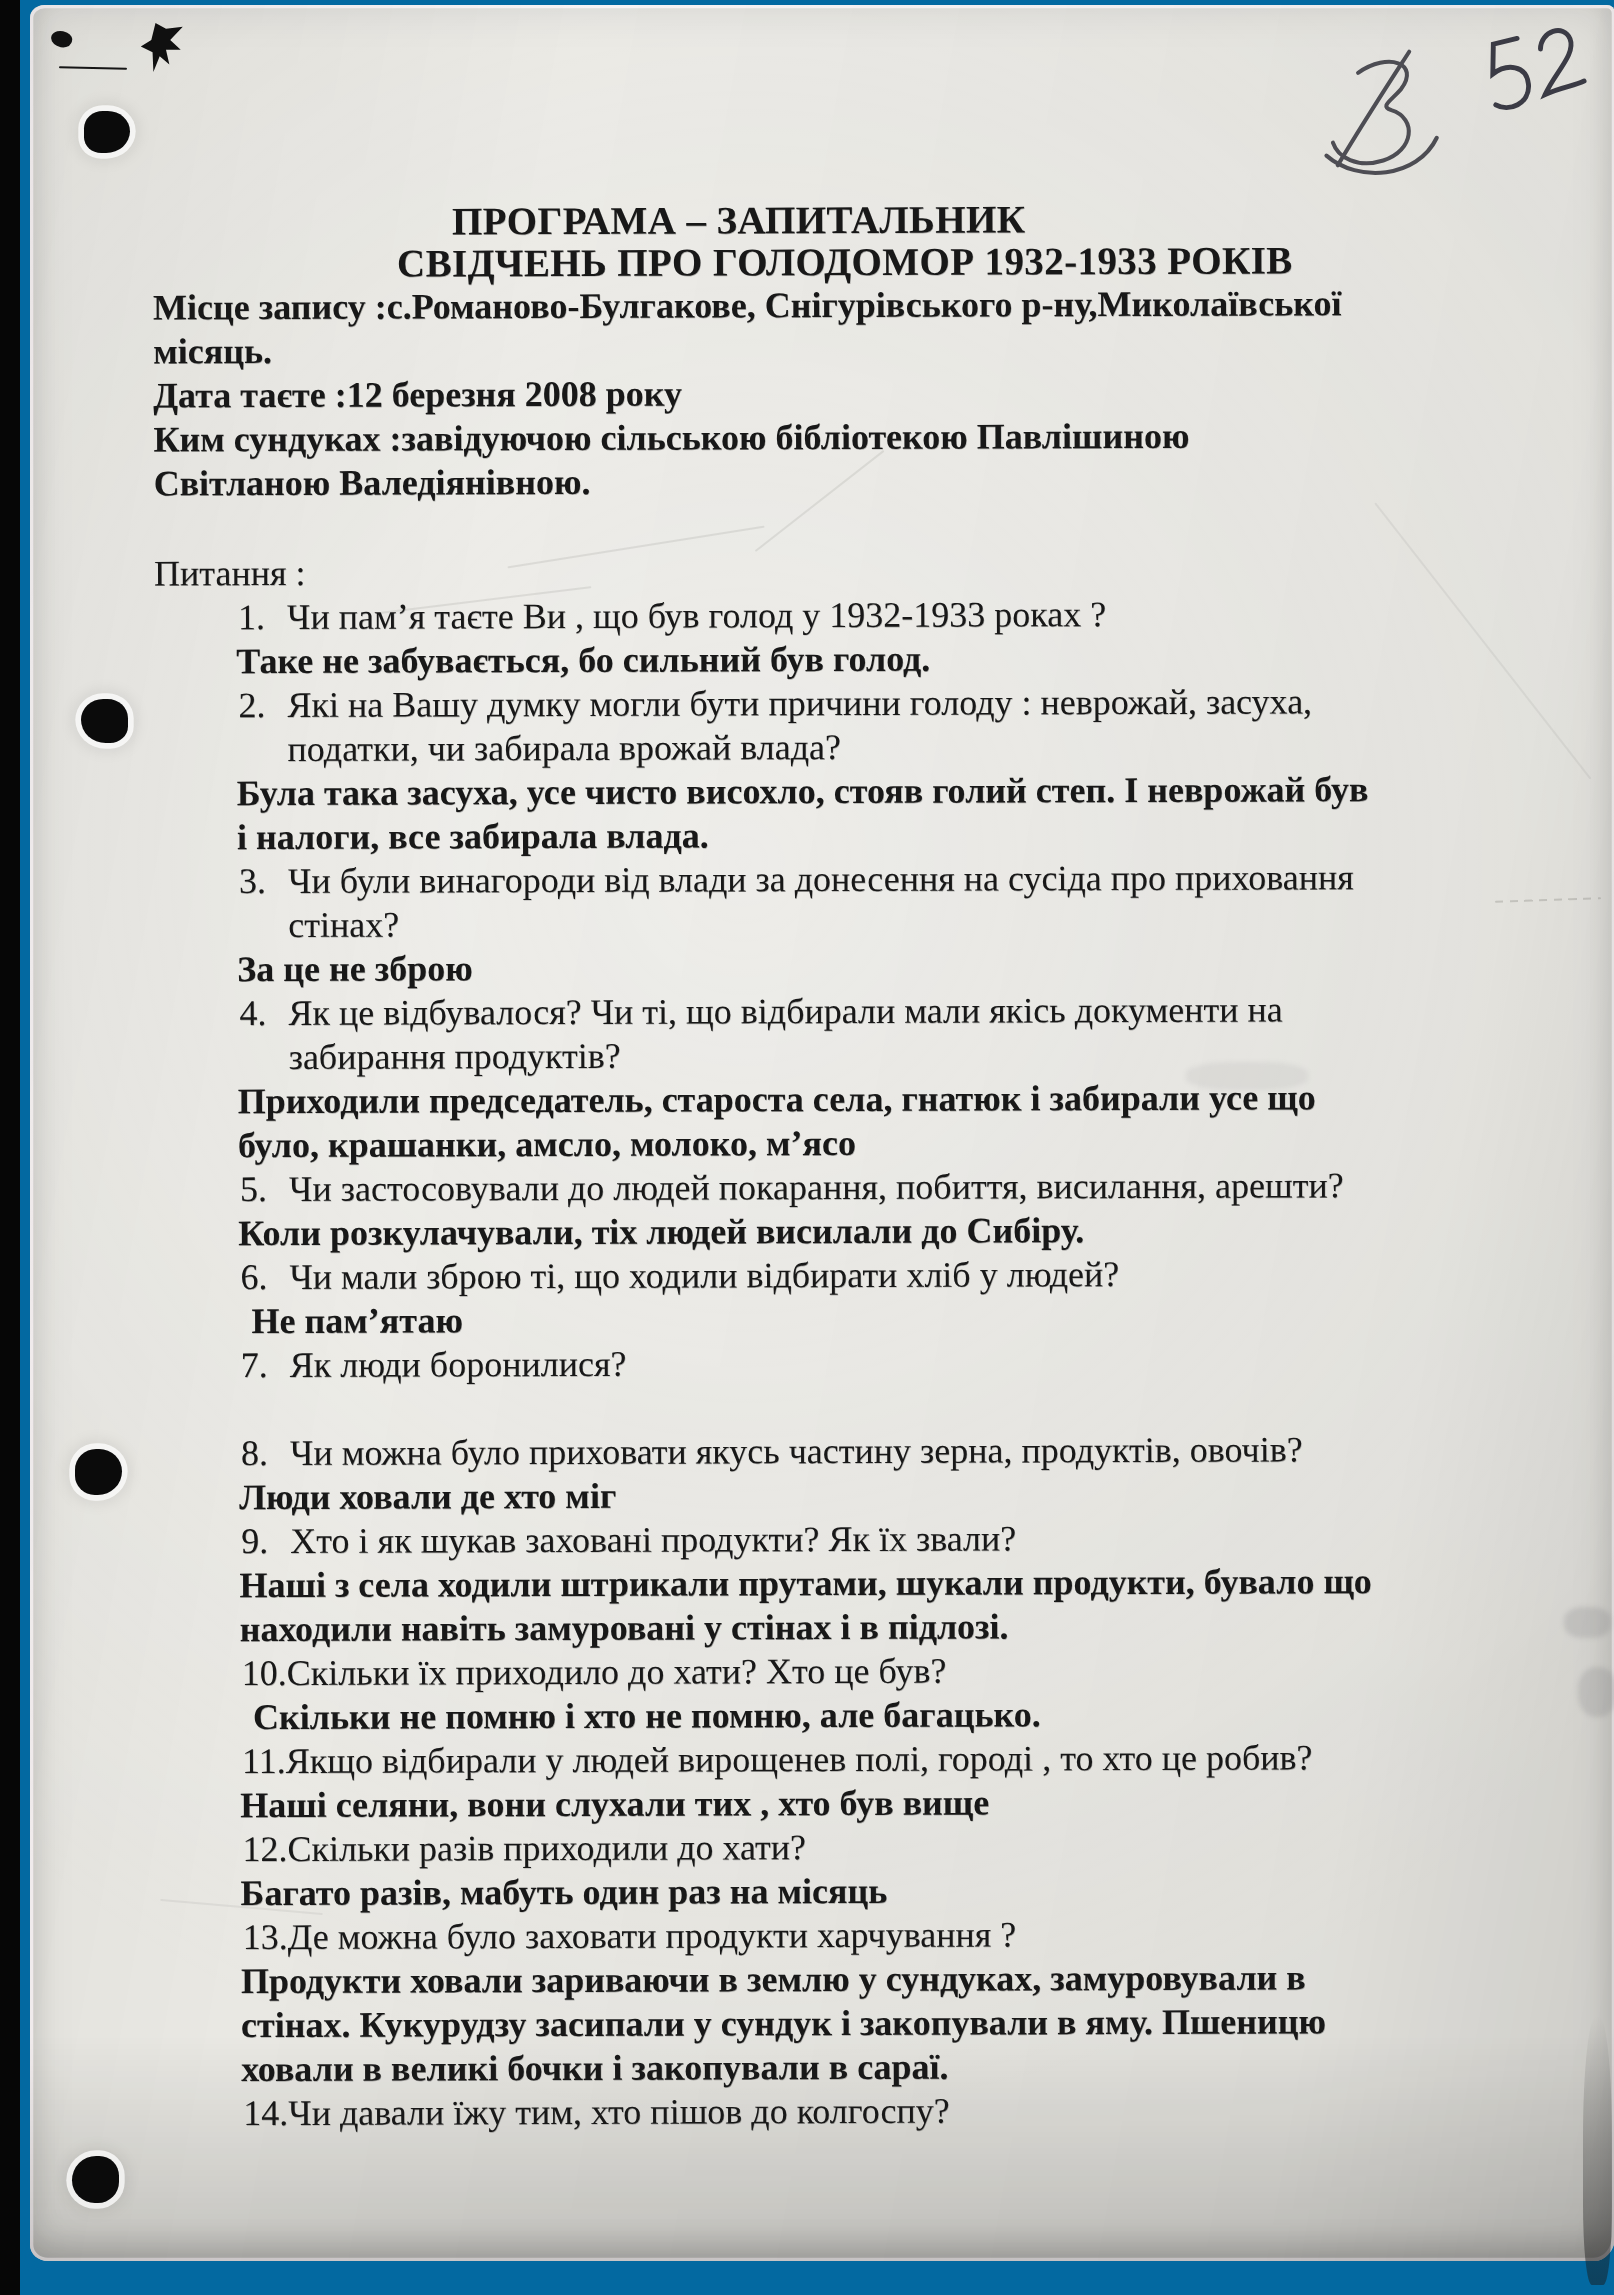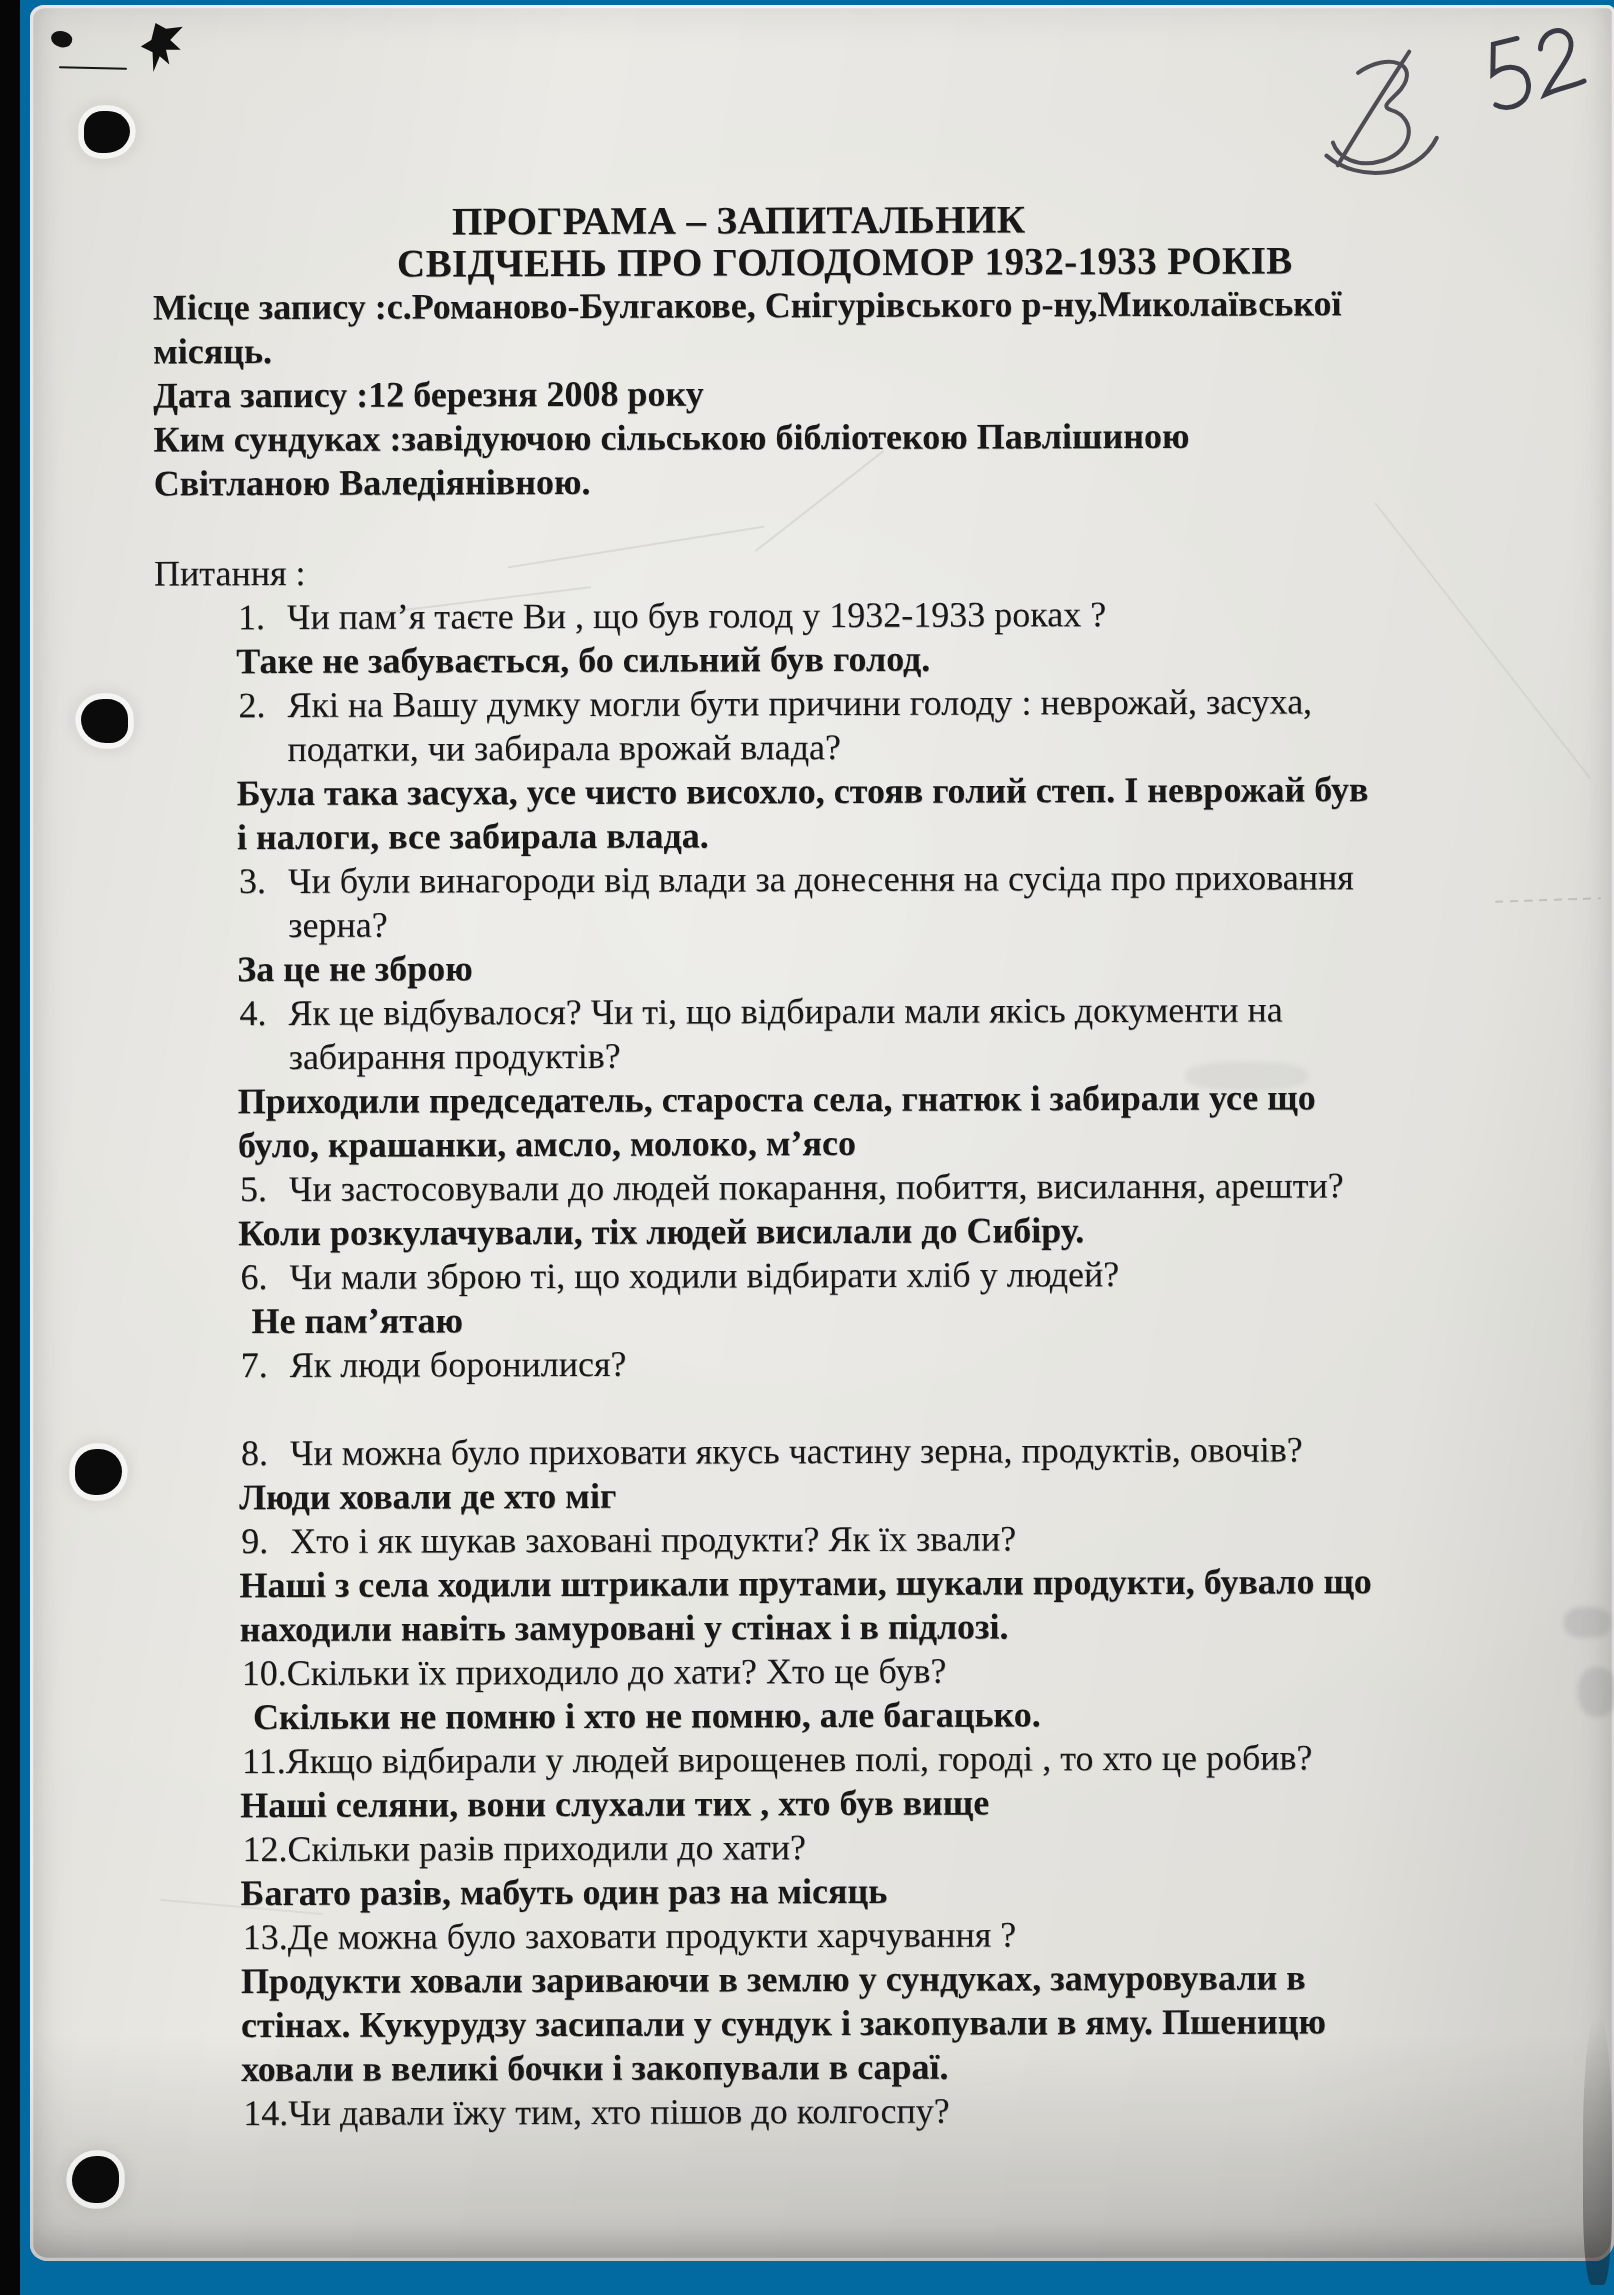--- a/index.html
+++ b/index.html
@@ -112,37 +112,37 @@
     </div>
 
     <div class="content">
       <div class="title t1">ПРОГРАМА – ЗАПИТАЛЬНИК</div>
       <div class="title t2">СВІДЧЕНЬ ПРО ГОЛОДОМОР 1932-1933 РОКІВ</div>
 
       <div>
 
       <div class="line meta"><span class="pre">Місце запису :</span><span class="bold">с.Романово-Булгакове, Снігурівського р-ну,Миколаївської</span></div>
           <div class="line meta"><span class="bold">місяць.</span></div>
-          <div class="line meta"><span class="pre">Дата запису :</span><span class="bold">12 березня 2008 року</span></div>
+          <div class="line meta"><span class="pre">Дата таєте :</span><span class="bold">12 березня 2008 року</span></div>
           <div class="line meta"><span class="pre">Ким сундуках :</span><span class="bold">завідуючою сільською бібліотекою Павлішиною</span></div>
           <div class="line meta"><span class="bold">Світланою Валедіянівною.</span></div>
         </div>
 
       <div class="line questions-label">Питання :</div>
 
       <div>
 
       <div class="line q"><span class="num">1.</span><span class="txt">Чи пам’я таєте Ви , що був голод у 1932-1933 роках ?</span></div>
           <div class="line a"><span class="txt">Таке не забувається, бо сильний був голод.</span></div>
           <div class="line q"><span class="num">2.</span><span class="txt">Які на Вашу думку могли бути причини голоду : неврожай, засуха,</span></div>
           <div class="line qc"><span class="txt">податки, чи забирала врожай влада?</span></div>
           <div class="line a"><span class="txt">Була така засуха, усе чисто висохло, стояв голий степ. І неврожай був</span></div>
           <div class="line a"><span class="txt">і налоги, все забирала влада.</span></div>
           <div class="line q"><span class="num">3.</span><span class="txt">Чи були винагороди від влади за донесення на сусіда про приховання</span></div>
-          <div class="line qc"><span class="txt">зерна?</span></div>
+          <div class="line qc"><span class="txt">стінах?</span></div>
           <div class="line a"><span class="txt">За це не зброю</span></div>
           <div class="line q"><span class="num">4.</span><span class="txt">Як це відбувалося? Чи ті, що відбирали мали якісь документи на</span></div>
           <div class="line qc"><span class="txt">забирання продуктів?</span></div>
           <div class="line a"><span class="txt">Приходили председатель, староста села, гнатюк і забирали усе що</span></div>
           <div class="line a"><span class="txt">було, крашанки, амсло, молоко, м’ясо</span></div>
           <div class="line q"><span class="num">5.</span><span class="txt">Чи застосовували до людей покарання, побиття, висилання, арешти?</span></div>
           <div class="line a"><span class="txt">Коли розкулачували, тіх людей висилали до Сибіру.</span></div>
           <div class="line q"><span class="num">6.</span><span class="txt">Чи мали зброю ті, що ходили відбирати хліб у людей?</span></div>
           <div class="line a ai"><span class="txt">Не пам’ятаю</span></div>
           <div class="line q"><span class="num">7.</span><span class="txt">Як люди боронилися?</span></div>

